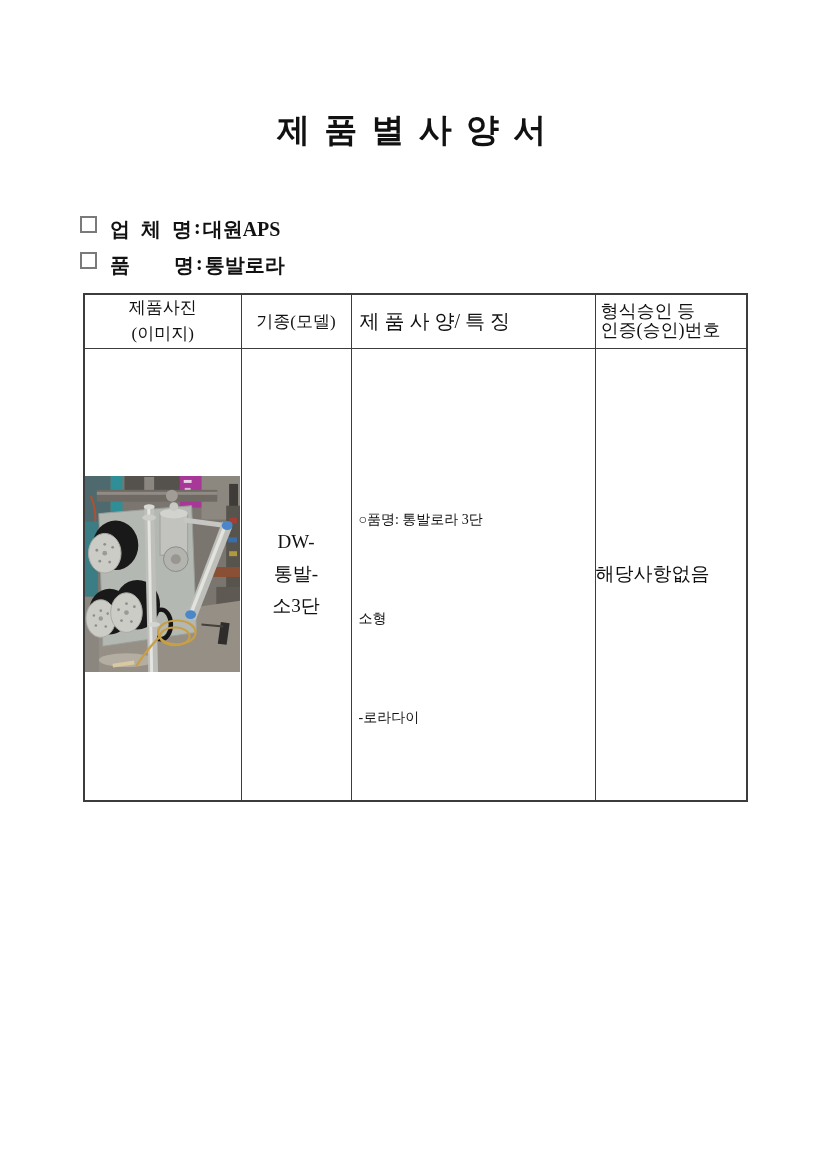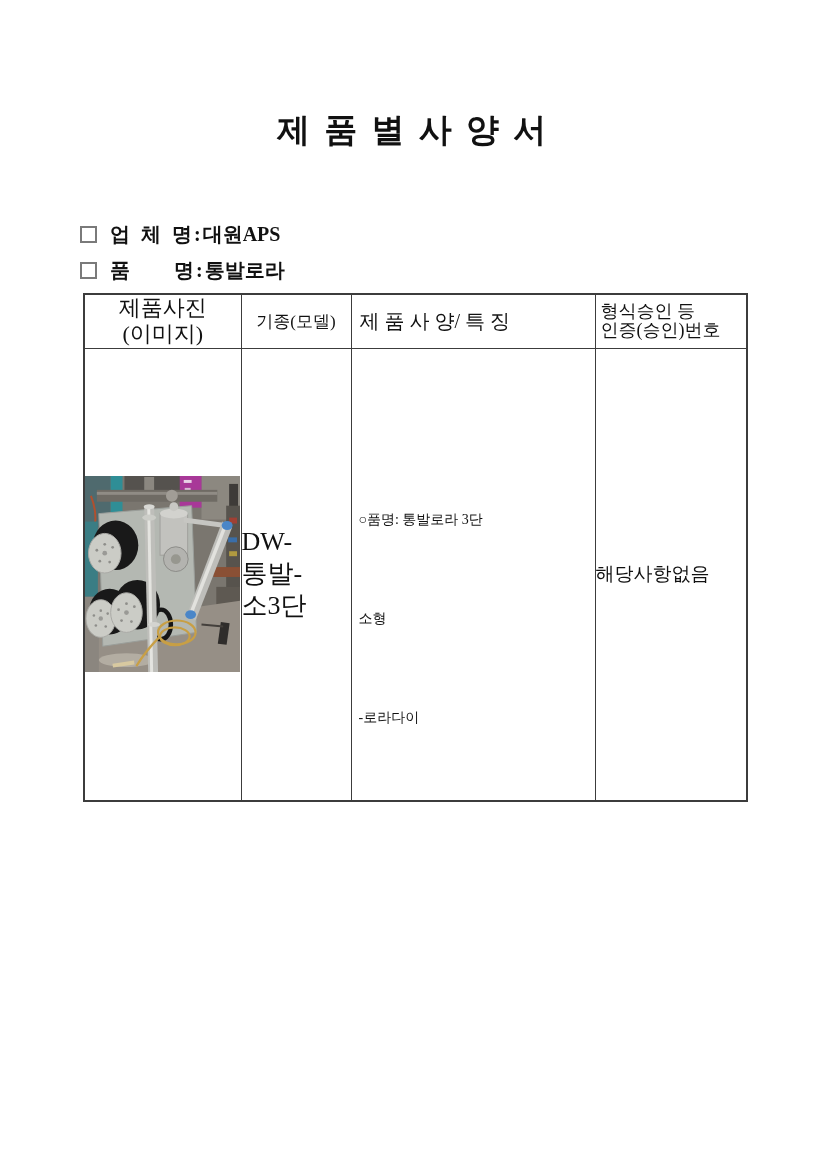--- a/index.html
+++ b/index.html
@@ -11,21 +11,21 @@
   .doc { position:relative; width:826px; height:1044px;border-radius:21px; }
 
   .title {
     position:absolute; top:108px; left:0; width:100%;
     text-align:center; font-size:33px; font-weight:bold;
     letter-spacing:3px; white-space:pre;
   }
 
   .info { position:absolute; left:80px; top:216px; }
   .info-line {
-    height:36px; display:flex; align-items:center;
+    height:36px; display:flex; align-items:flex-start;
     font-size:20px; font-weight:bold; white-space:pre; word-spacing:6px;
   }
   .checkbox {
     display:inline-block; width:13px; height:13px;
     border:2px solid #7a7a7a; margin-right:13px; flex:0 0 auto;
     background:#ffffff;
   }
   .info-colon { padding:0 2px; }
 
   table.spec {
@@ -33,28 +33,28 @@
     border-collapse:collapse; table-layout:fixed; width:663px;
     border:2px solid #3c3c3c;
   }
   table.spec th, table.spec td {
     border:1px solid #3c3c3c; padding:0; font-weight:normal;
     overflow:hidden;
   }
   tr.hdr { height:54px; }
   tr.body-row { height:304px; }
 
-  .th-photo { text-align:center; vertical-align:middle; font-size:22px; line-height:26px;font-family:Liberation Serif, serif; }
+  .th-photo { text-align:center; vertical-align:middle; font-size:17px; line-height:26px;font-family:Liberation Serif, serif; }
   .th-model { text-align:center; vertical-align:middle; font-size:17px; }
   .th-spec  { text-align:left; vertical-align:middle; font-size:20px; padding-left:8px !important; white-space:pre; }
   .th-appr  { text-align:left; vertical-align:middle; font-size:18px; line-height:19px; padding-left:5px !important; }
 
   .td-photo { text-align:center; vertical-align:middle; }
   .td-photo svg { display:block; margin:0 auto; }
-  .td-model { text-align:left; vertical-align:middle; font-size:26px; line-height:32px; }
+  .td-model { text-align:center; vertical-align:middle; font-size:19px; line-height:32px; }
   .td-spec  { text-align:left; vertical-align:top; font-size:14px; line-height:33px;
               padding:88px 6px 0 7px !important; white-space:pre; }
   .td-appr  { text-align:left; vertical-align:middle; font-size:19px; }
 </style>
 </head>
 <body>
 
 <div class="doc">
 
   <div class="title">제 품 별 사 양 서</div>

